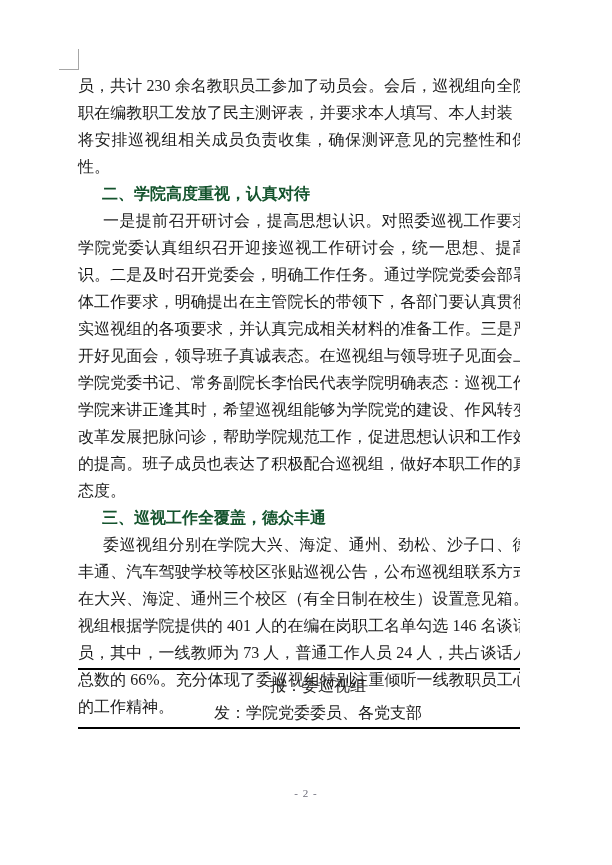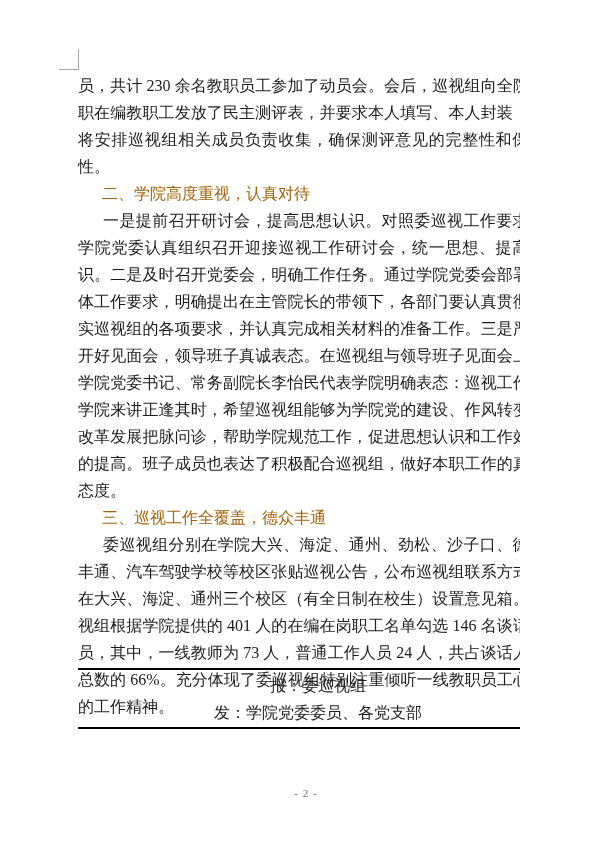--- a/index.html
+++ b/index.html
@@ -42,22 +42,22 @@
     margin: 0;
     padding: 0;
     font-size: 16px;
     line-height: 27px;
     text-align: justify;
   }
   .para.indent { text-indent: 25px; }
   .para.continuation { text-indent: 0; }
   .section-heading {
     font-family: "Liberation Sans", "DejaVu Sans", sans-serif;
-    font-weight: 400;
-    color: #a16207;
+    font-weight: 700;
+    color: #14532d;
     text-indent: 24px;
     text-align: left;
   }
   .distribution {
     position: absolute;
     left: 78px;
     top: 668px;
     width: 464px;
     border-top: 2px solid #000000;
     border-bottom: 2px solid #000000;

